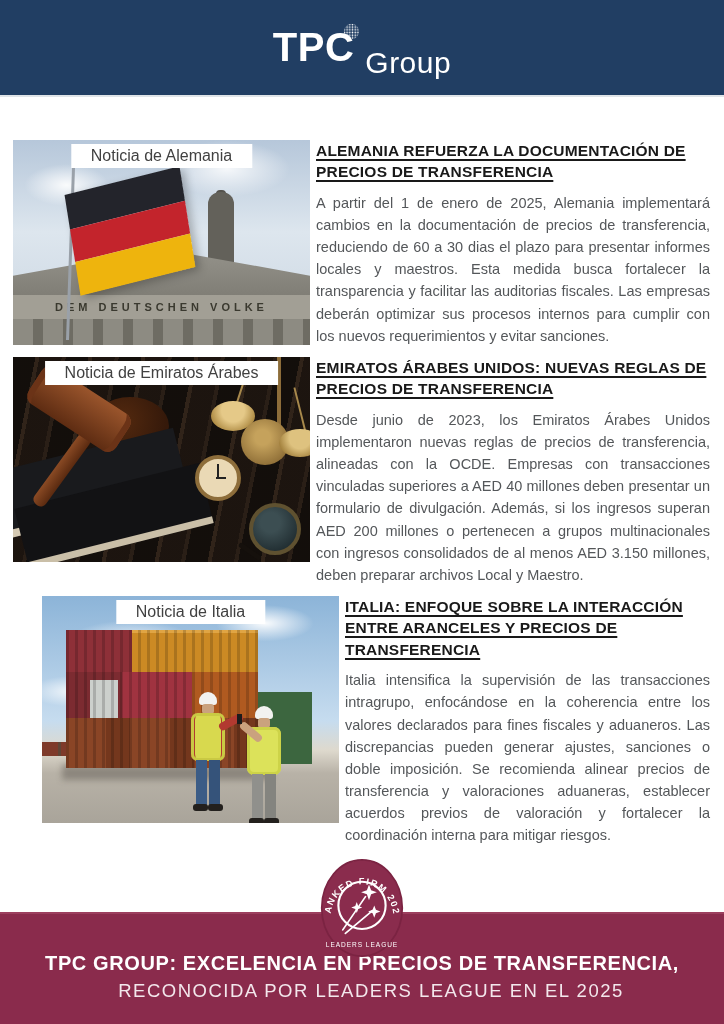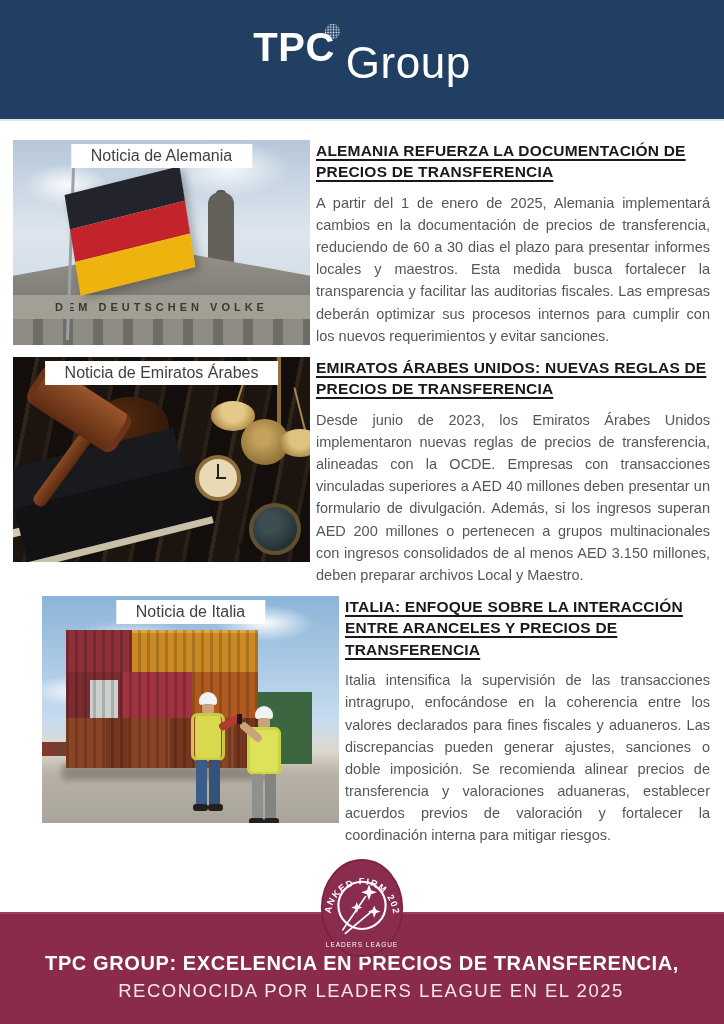--- a/index.html
+++ b/index.html
@@ -5,31 +5,31 @@
   * { margin:0; padding:0; box-sizing:border-box; }
   html,body { background:#e9e9e9; }
   body { font-family:"Liberation Sans", sans-serif; }
   .page {
     position:relative; width:724px; height:1024px; margin:0 auto;
     background:#ffffff; overflow:hidden;
   }
 
   
   .header {
-    position:absolute; top:0; left:0; width:724px; height:121px;
+    position:absolute; top:0; left:0; width:724px; height:97px;
     background:#213e63; border-bottom:2px solid #dfe4e8;
   }
   .logo {
     position:absolute; top:22px; left:0; width:100%; height:50px;
     display:flex; align-items:center; justify-content:center;
     color:#fff; white-space:nowrap;
   }
   .logo .tpc { font-size:40px; font-weight:700; letter-spacing:0.5px; }
   .logo .globe { position:relative; top:-16px; left:-11px; }
-  .logo .group { font-size:44px; font-weight:400; margin-left:-6px; letter-spacing:0.5px;margin-top:32px; }
+  .logo .group { font-size:30px; font-weight:400; margin-left:-6px; letter-spacing:0.5px;margin-top:32px; }
   .collab-band {
     position:absolute; top:73px; left:0; width:724px; height:27px;
     background:linear-gradient(90deg,#2d4c70 0%, #7e9cac 18%, #c3d5da 38%,
                #e9f1f2 55%, #bfd2d8 72%, #6d8ea2 88%, #2d4c70 100%);
     display:flex; align-items:center; justify-content:center;
     font-size:16px;
   }
   .collab-prefix { color:#f4f8f9; font-weight:400; margin-right:6px;
     text-shadow:0 0 2px rgba(40,70,100,.35); }
   .collab-brand { color:#a61f33; font-weight:700; }

